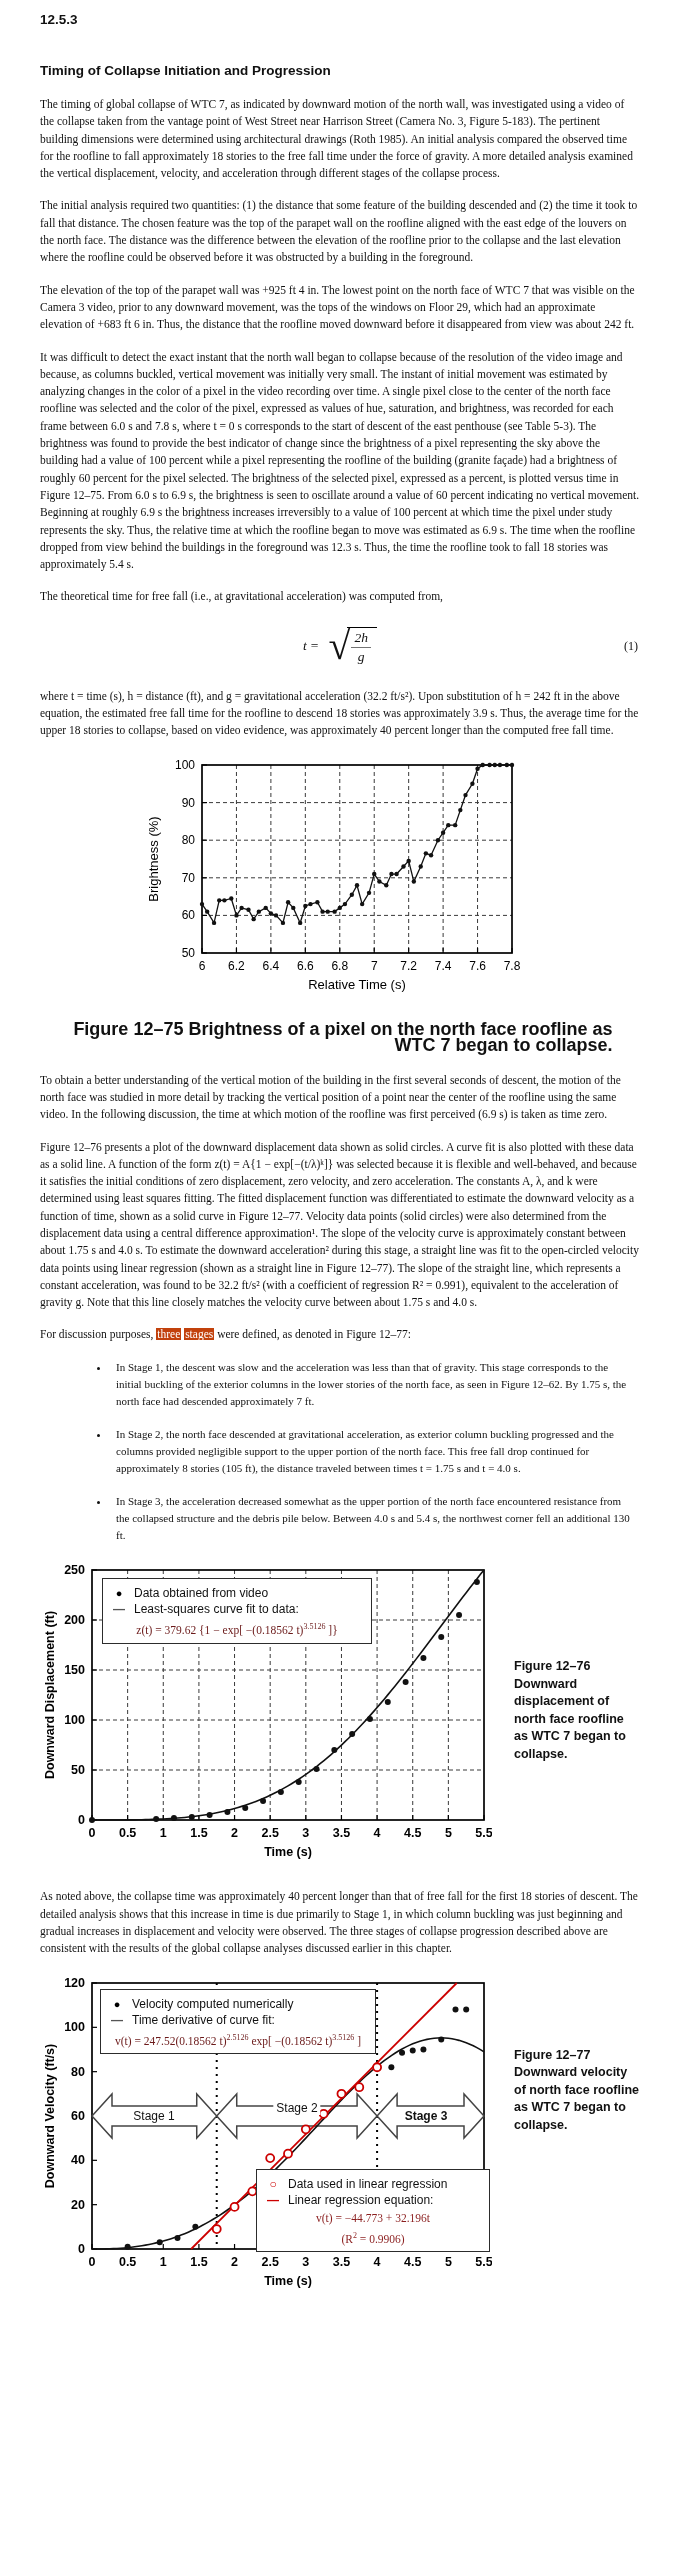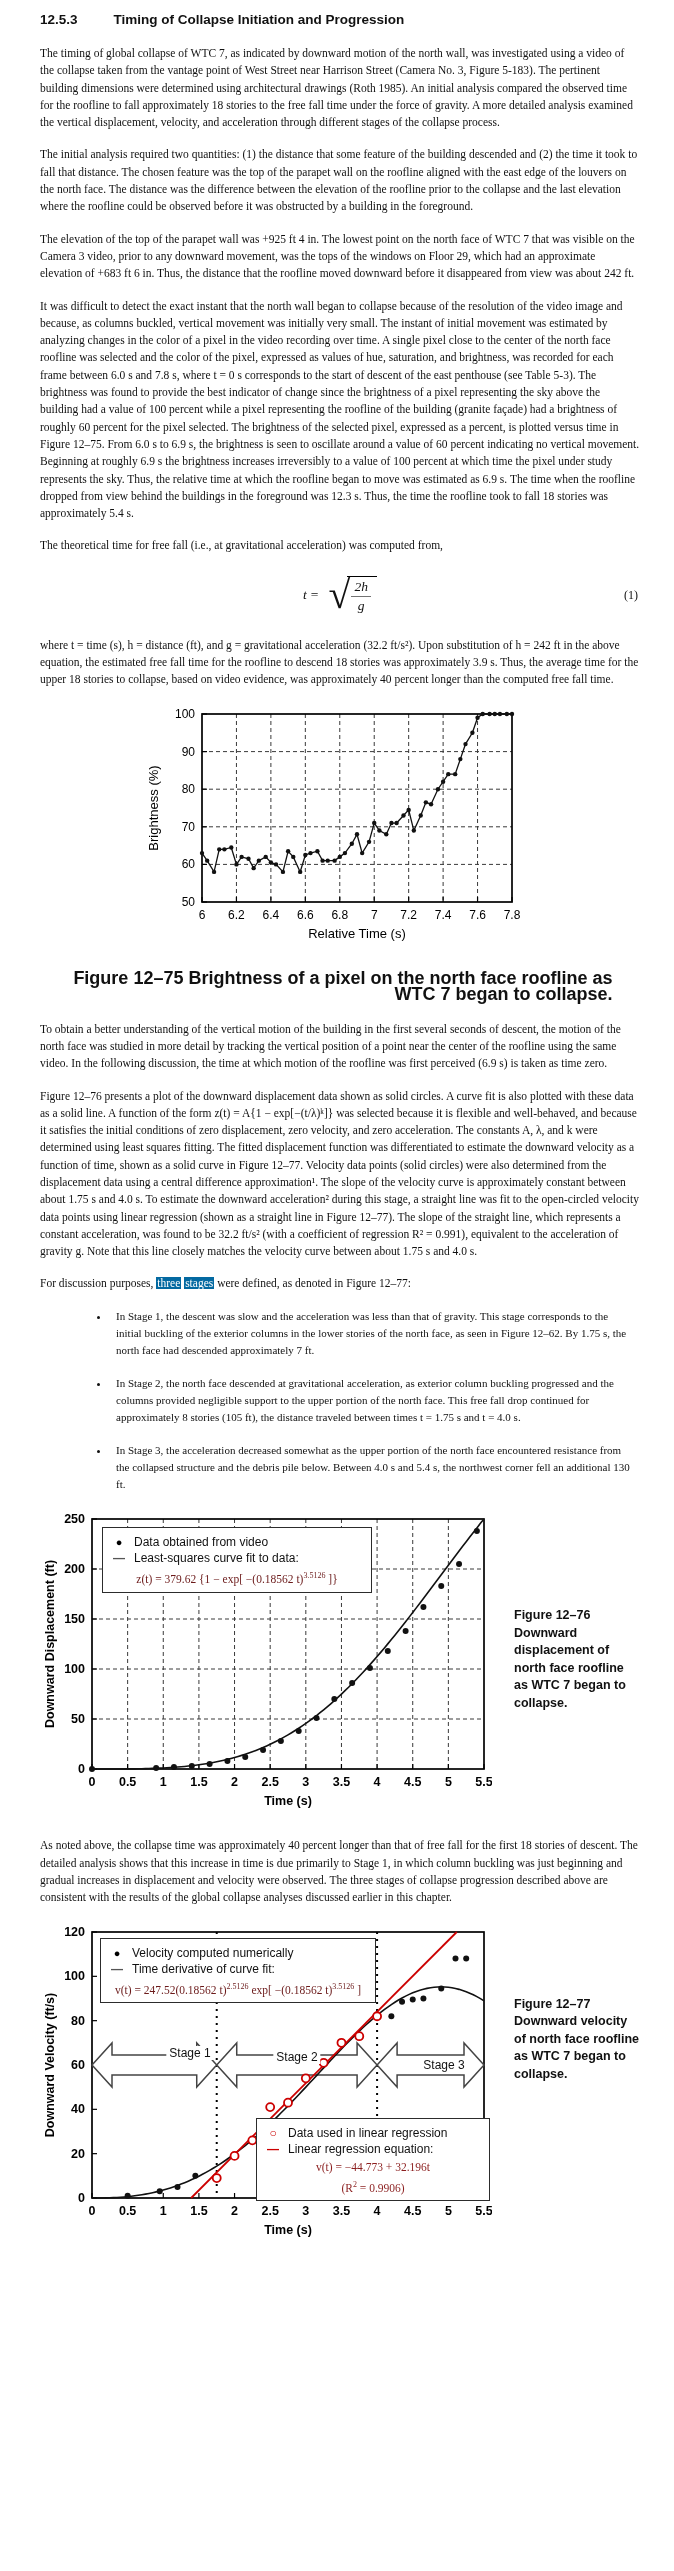--- a/index.html
+++ b/index.html
@@ -1,22 +1,22 @@
 <!DOCTYPE html>
 <html><head>
 <meta charset="utf-8">
 <style>
   html,body{margin:0;padding:0;background:#fff;}
   body{width:674px;height:2571px;overflow:hidden;color:#111;
        font-family:"Liberation Serif",serif;}
   .page{padding:10px 34px 0 40px;}
   .sec-head{font-family:"Liberation Sans",sans-serif;font-weight:bold;
-            font-size:13.5px;display:flex;gap:36px;margin:2px 0 18px 0;}
+            font-size:13.5px;display:flex;gap:36px;margin:2px 0 18px 0;flex-direction:column;}
   p.body{font-size:11.5px;line-height:17.3px;margin:0 0 15px 0;}
-  .hl{background:#0369a1;color:#fff;padding:0 1px;}
+  .hl{background:#c2410c;color:#fff;padding:0 1px;}
   ul.bullets{margin:2px 0 16px 0;padding:0 4px 0 70px;}
   ul.bullets li{font-size:11px;line-height:17.3px;margin:0 0 15px 0;
                 padding-left:6px;}
   
   .eqrow{position:relative;display:flex;justify-content:center;align-items:center;
          margin:14px 0 16px 0;font-size:13.5px;min-height:52px;}
   .eq-i{font-style:italic;}
   .rad{font-size:40px;line-height:0.9;font-weight:400;margin:0 -3px 0 6px;}
   .radbox{display:inline-block;vertical-align:middle;border-top:1.4px solid #000;
           text-align:center;padding:2px 6px 0 4px;}
@@ -370,23 +370,23 @@
           <circle cx="194.54545454545456" cy="233.88333333333333" r="4" fill="#fff" stroke="#cc0000" stroke-width="1.8"></circle>
           <circle cx="212.36363636363637" cy="218.36666666666667" r="4" fill="#fff" stroke="#cc0000" stroke-width="1.8"></circle>
           <circle cx="230.1818181818182" cy="185.11666666666667" r="4" fill="#fff" stroke="#cc0000" stroke-width="1.8"></circle>
           <circle cx="248" cy="180.68333333333334" r="4" fill="#fff" stroke="#cc0000" stroke-width="1.8"></circle>
           <circle cx="265.8181818181818" cy="156.3" r="4" fill="#fff" stroke="#cc0000" stroke-width="1.8"></circle>
           <circle cx="283.6363636363636" cy="140.78333333333333" r="4" fill="#fff" stroke="#cc0000" stroke-width="1.8"></circle>
           <circle cx="301.45454545454544" cy="120.83333333333331" r="4" fill="#fff" stroke="#cc0000" stroke-width="1.8"></circle>
           <circle cx="319.27272727272725" cy="114.18333333333334" r="4" fill="#fff" stroke="#cc0000" stroke-width="1.8"></circle>
           <circle cx="337.0909090909091" cy="94.23333333333332" r="4" fill="#fff" stroke="#cc0000" stroke-width="1.8"></circle>
         </svg>
-      <span class="stage-lb" style="left:114px;top:124px;margin-left:36px;">Stage 1</span>
+      <span class="stage-lb" style="left:114px;top:136px;">Stage 1</span>
       <span class="stage-lb" style="left:257px;top:128px;">Stage 2</span>
-      <span class="stage-lb" style="left:404px;top:136px;">Stage 3</span>
+      <span class="stage-lb" style="left:386px;top:136px;font-weight:bold;">Stage 3</span>
       <div class="legend" style="left:60px;top:16px;width:258px;">
         <div class="lg-row">
           <span class="mk mk-dot">●</span>
           <span>Velocity computed numerically</span>
         </div>
         <div class="lg-row">
           <span class="mk mk-line">—</span>
           <span>Time derivative of curve fit:</span>
         </div>
         <div class="lg-eq">v(t) = 247.52(0.18562 t)<sup>2.5126</sup> exp[ −(0.18562 t)<sup>3.5126</sup> ]</div>

